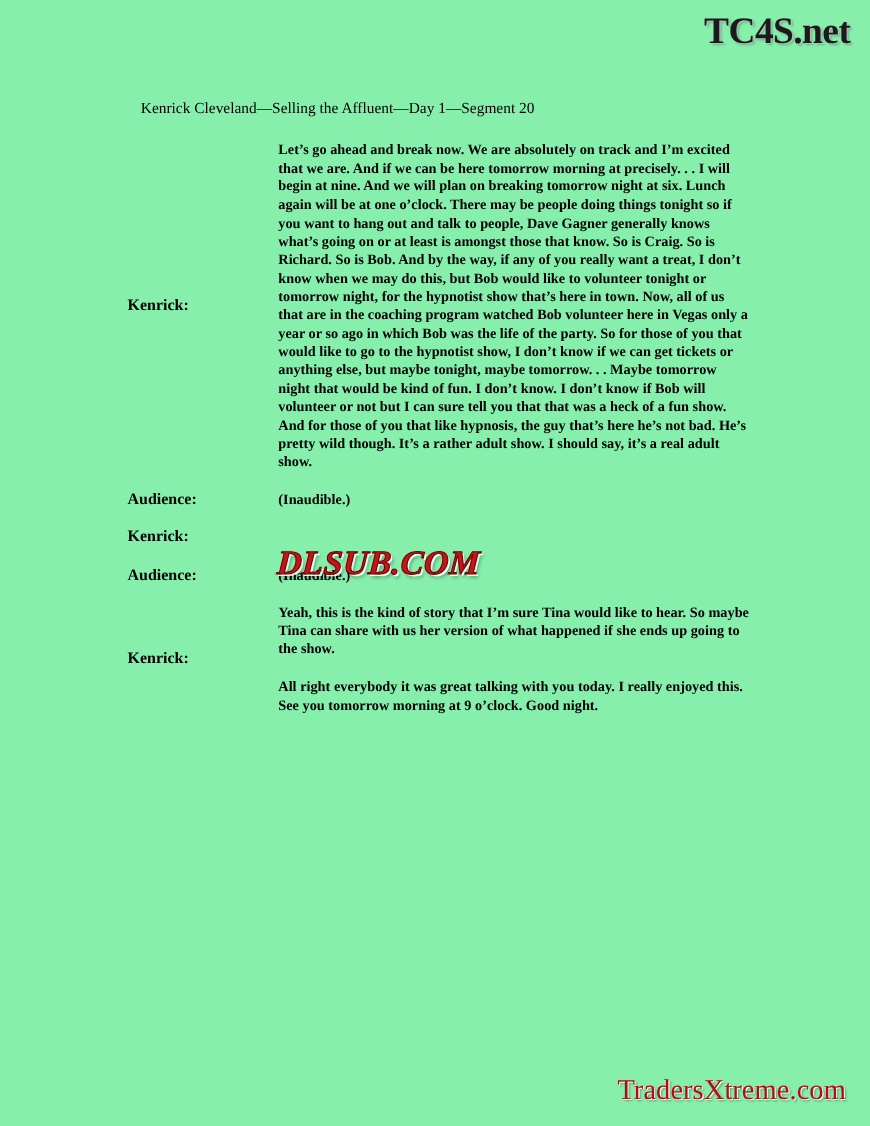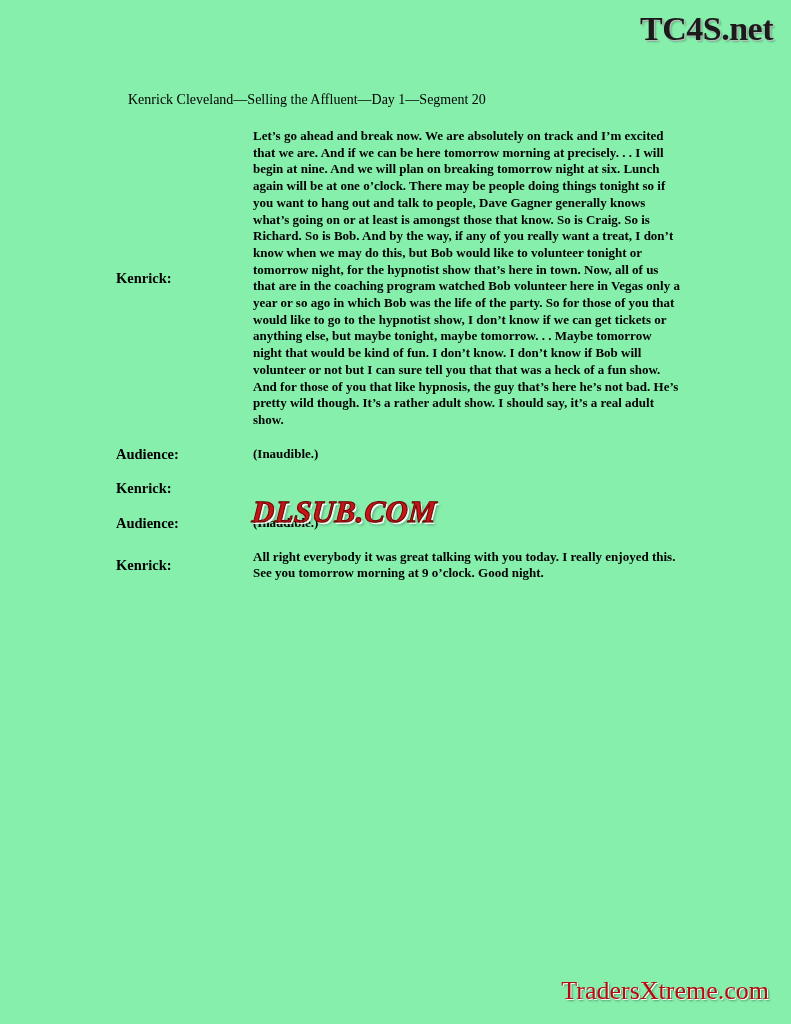--- a/index.html
+++ b/index.html
@@ -153,20 +153,21 @@
       <div class="turn">
         <div class="speaker">Audience:</div>
         <div class="speech">
           <p>(Inaudible.)</p>
         </div>
       </div>
 
       <div class="turn">
         <div class="speaker">Kenrick:</div>
         <div class="speech">
+          <p>Yeah, this is the kind of story that I’m sure Tina would like to hear. So maybe Tina can share with us her version of what happened if she ends up going to the show.</p>
           <p>All right everybody it was great talking with you today. I really enjoyed this. See you tomorrow morning at 9 o’clock. Good night.</p>
         </div>
       </div>
 
     </div>
   </div>
 
   <div class="wm-center">DLSUB.COM</div>
 
   <div class="brand-bottom">TradersXtreme.com</div>

